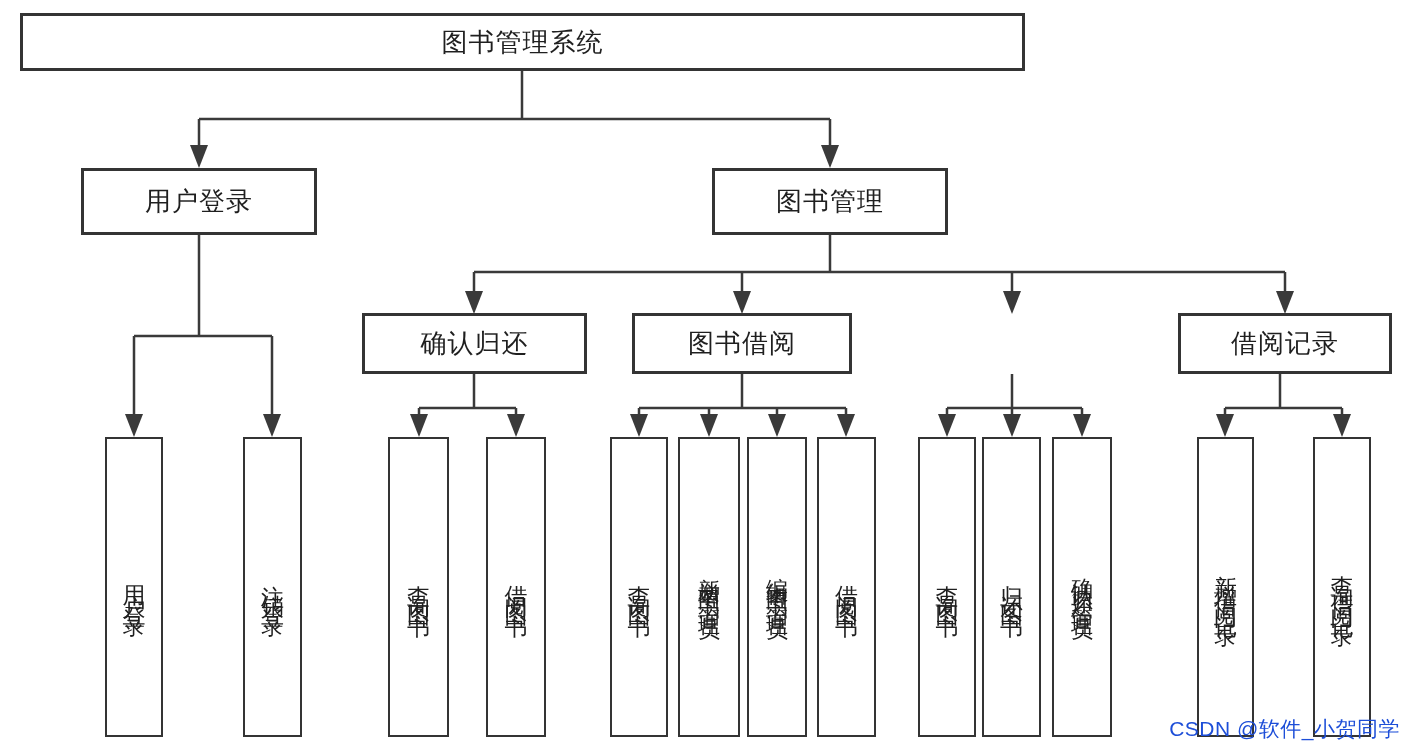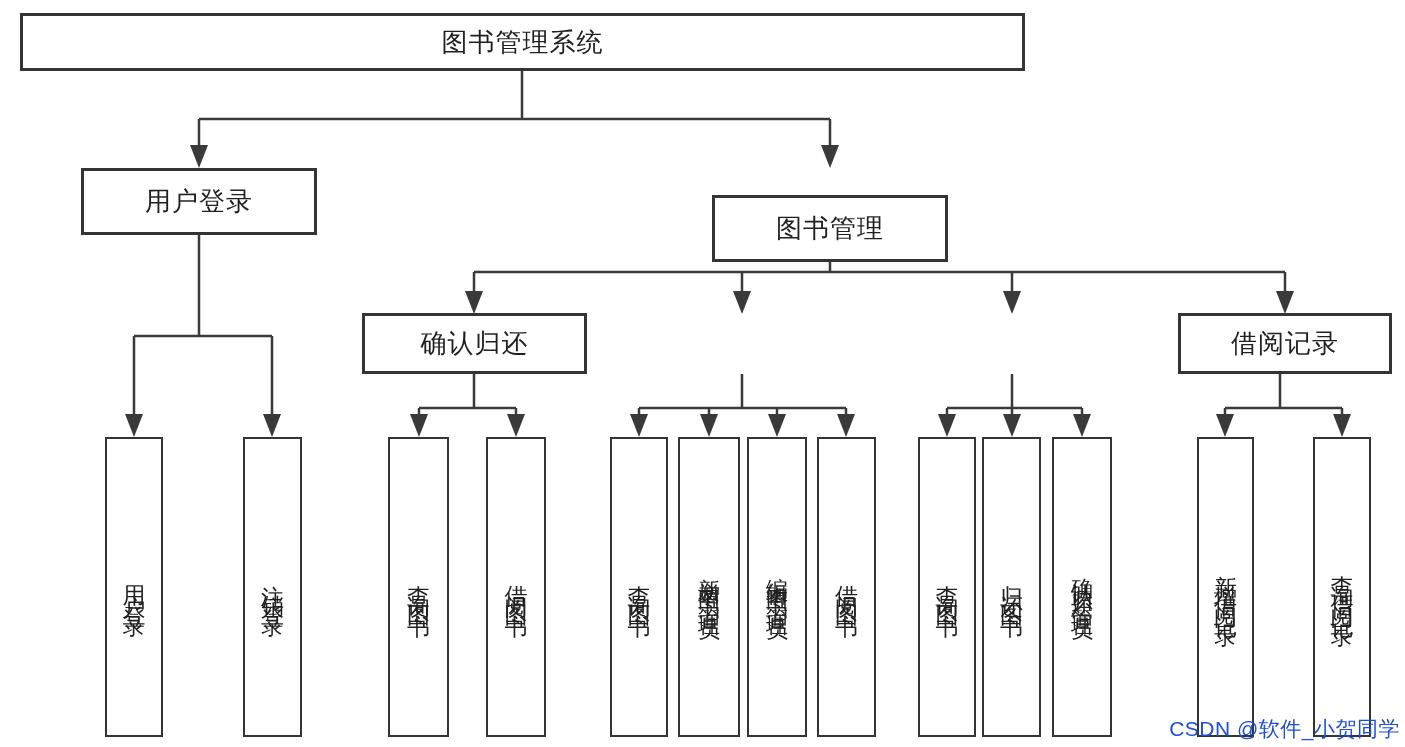--- a/index.html
+++ b/index.html
@@ -109,26 +109,29 @@
     </g>
   </svg>
 
   <div class="hbox" style="left:20px; top:13px; width:1005px; height:58px;">
     <span>图书管理系统</span>
   </div>
 
   <div class="hbox" style="left:81px; top:168px; width:236px; height:67px;">
     <span>用户登录</span>
   </div>
-  <div class="hbox" style="left:712px; top:168px; width:236px; height:67px;margin-top:27px;">
+  <div class="hbox" style="left:712px; top:168px; width:236px; height:67px;">
     <span>图书管理</span>
   </div>
 
   <div class="hbox" style="left:362px; top:313px; width:225px; height:61px;">
     <span>确认归还</span>
+  </div>
+  <div class="hbox" style="left:632px; top:313px; width:220px; height:61px;">
+    <span>图书借阅</span>
   </div>
   <div class="hbox" style="left:1178px; top:313px; width:214px; height:61px;">
     <span>借阅记录</span>
   </div>
 
   <div class="vbox" style="left:105px; width:58px;">
     <span class="vtext">用户登录</span>
   </div>
   <div class="vbox" style="left:243px; width:59px;">
     <span class="vtext">注销登录</span>

